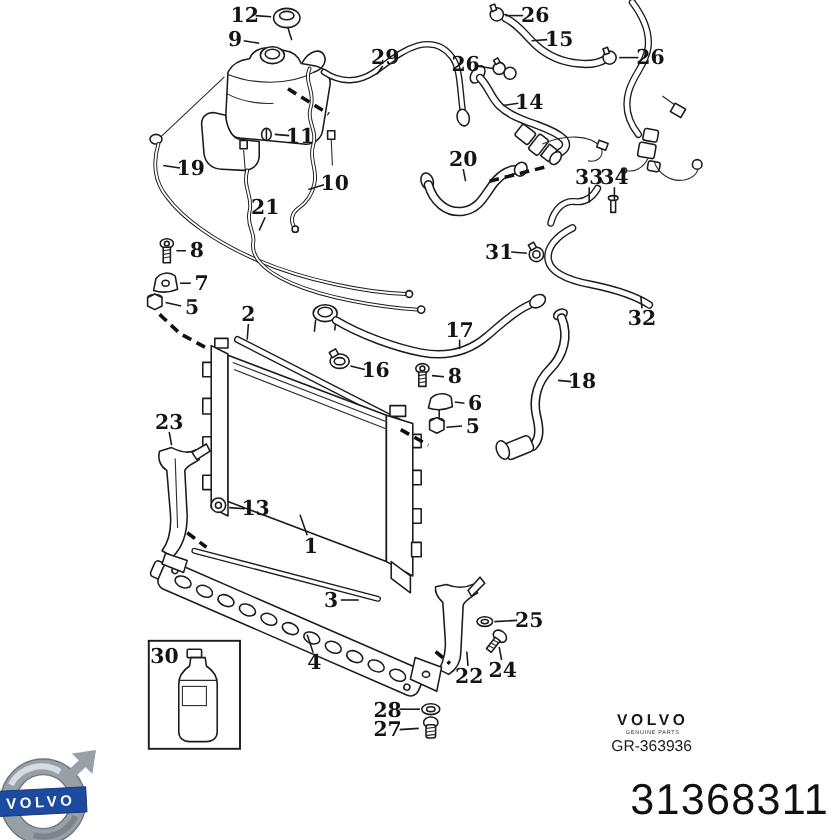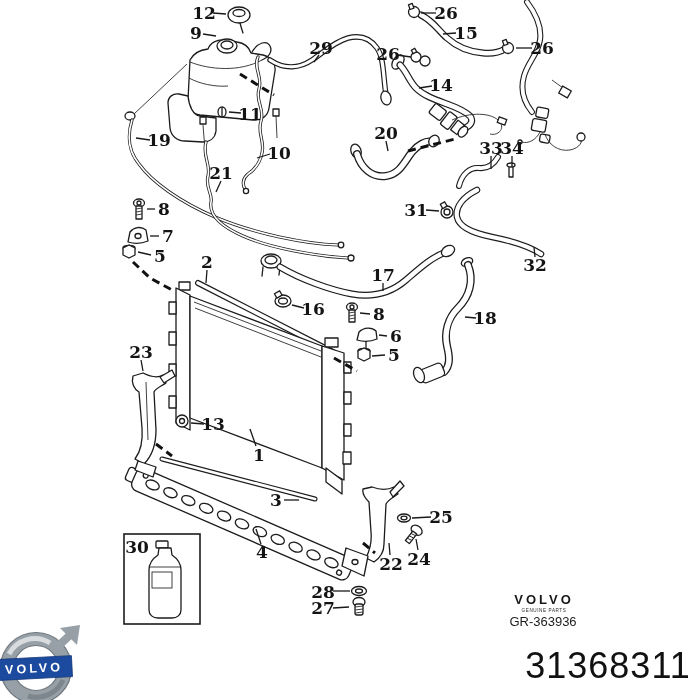--- a/index.html
+++ b/index.html
@@ -1,17 +1,17 @@
 <!DOCTYPE html>
 <html><head>
 <meta charset="utf-8">
 <style>
   html,body{margin:0;padding:0;background:#fff;}
   .stage{position:relative;width:700px;height:700px;background:#ffffff;overflow:hidden;
-         font-family:"Liberation Sans",sans-serif;}
+         font-family:"Liberation Sans",sans-serif;border-radius:21px;}
   svg{display:block;}
   .art{stroke:#1c1c1c;stroke-width:1.3;fill:#ffffff;stroke-linejoin:round;stroke-linecap:round;}
   .art-f{stroke:#1c1c1c;stroke-width:1.3;fill:none;stroke-linecap:round;}
   .thin{stroke:#2a2a2a;stroke-width:0.9;fill:none;}
   .tube-o{fill:none;stroke:#1c1c1c;stroke-linecap:round;}
   .tube-i{fill:none;stroke:#ffffff;stroke-linecap:round;}
   .dash{fill:none;stroke:#111;stroke-width:3;stroke-dasharray:8 5;stroke-linecap:butt;}
   .callout{font-family:"DejaVu Serif",serif;font-size:17px;font-weight:bold;fill:#141414;text-anchor:middle;}
   .leader{stroke:#1a1a1a;stroke-width:1.3;}
   .brandmark{font-family:"Liberation Sans",sans-serif;font-weight:bold;font-size:13px;letter-spacing:3px;fill:#171717;text-anchor:middle;}

